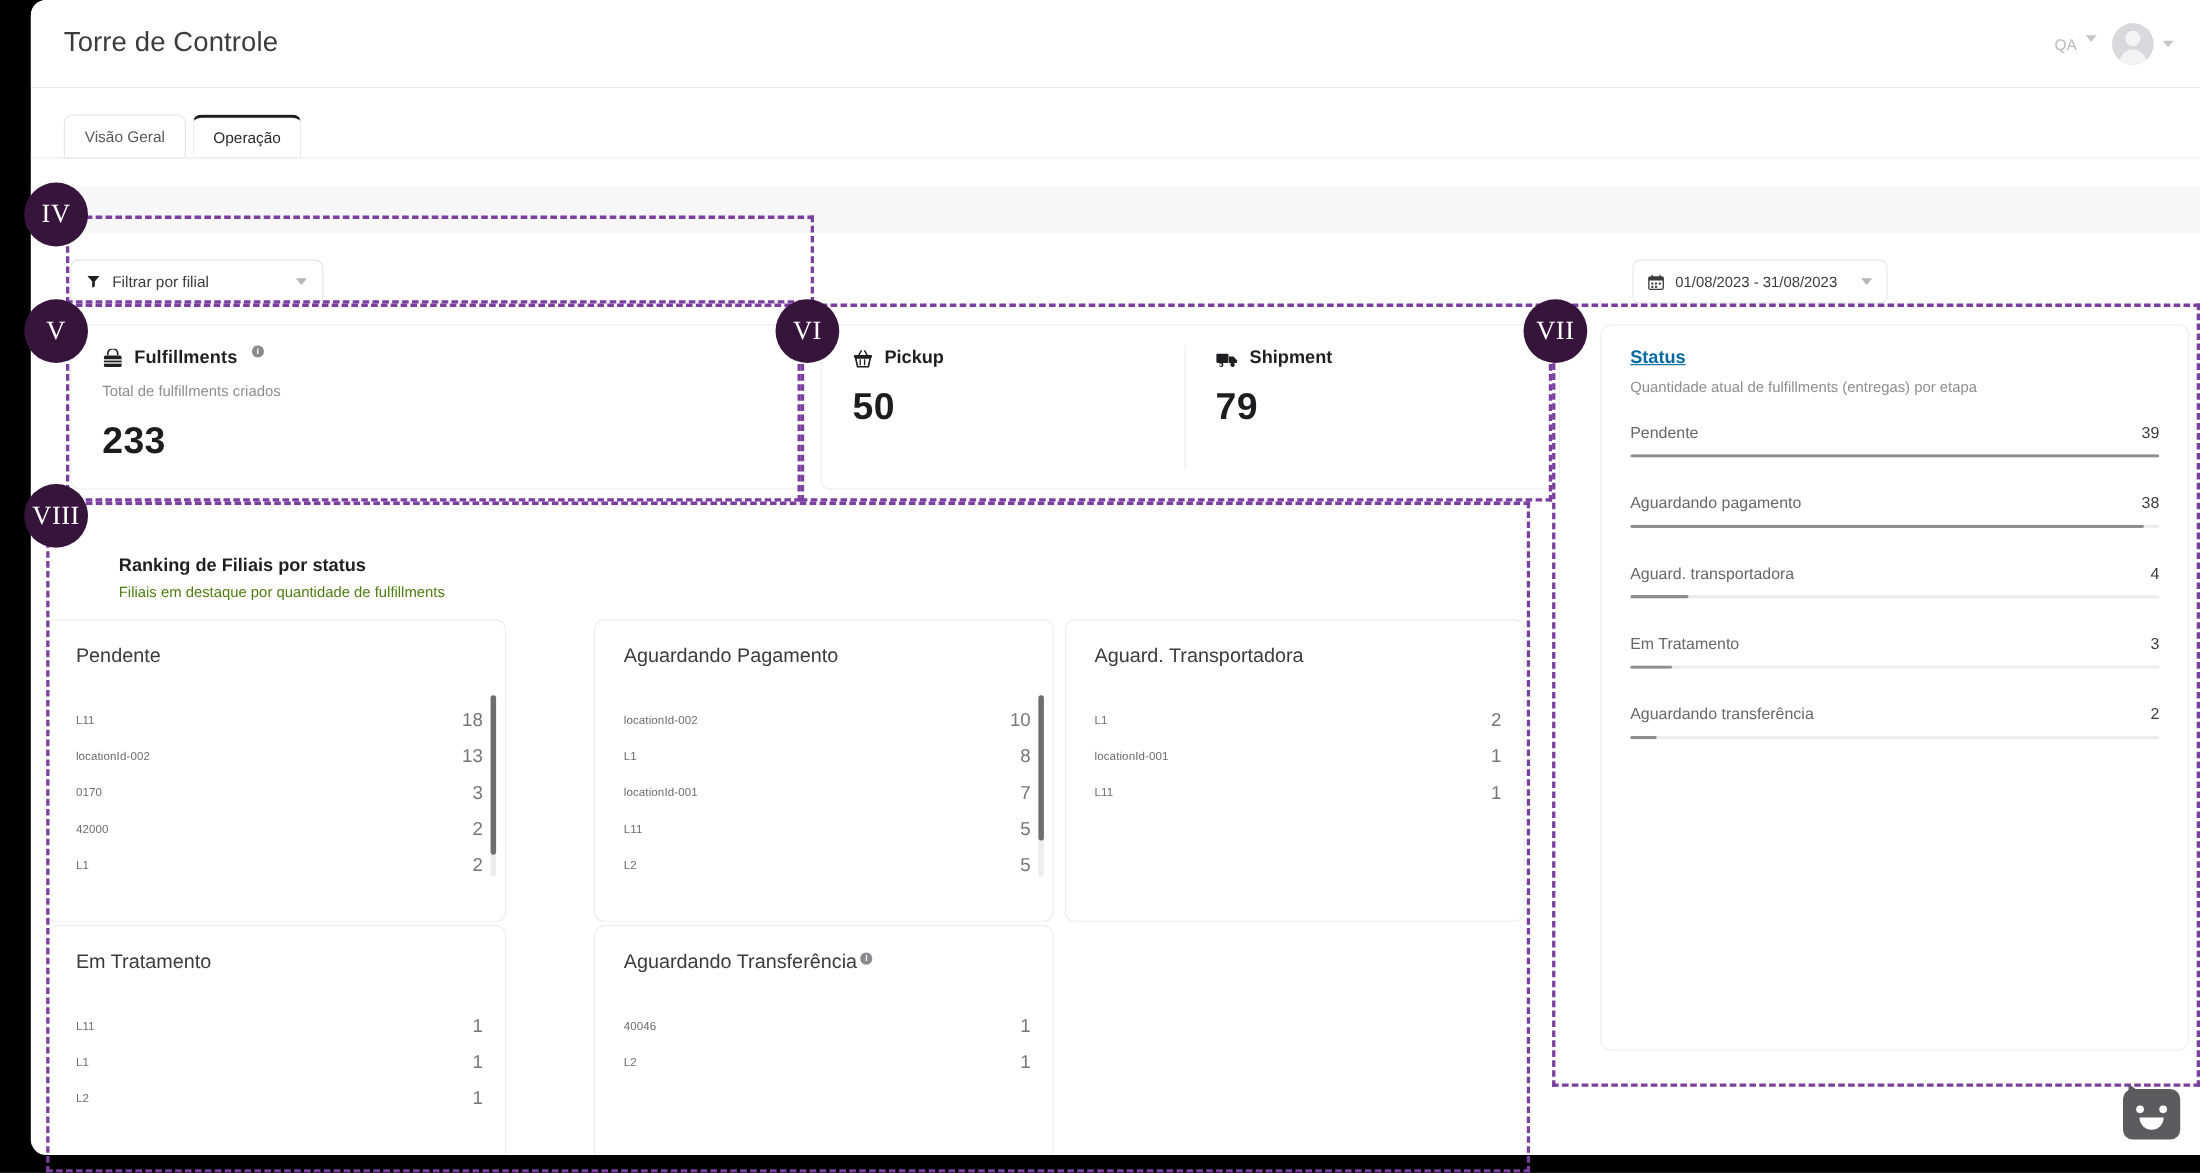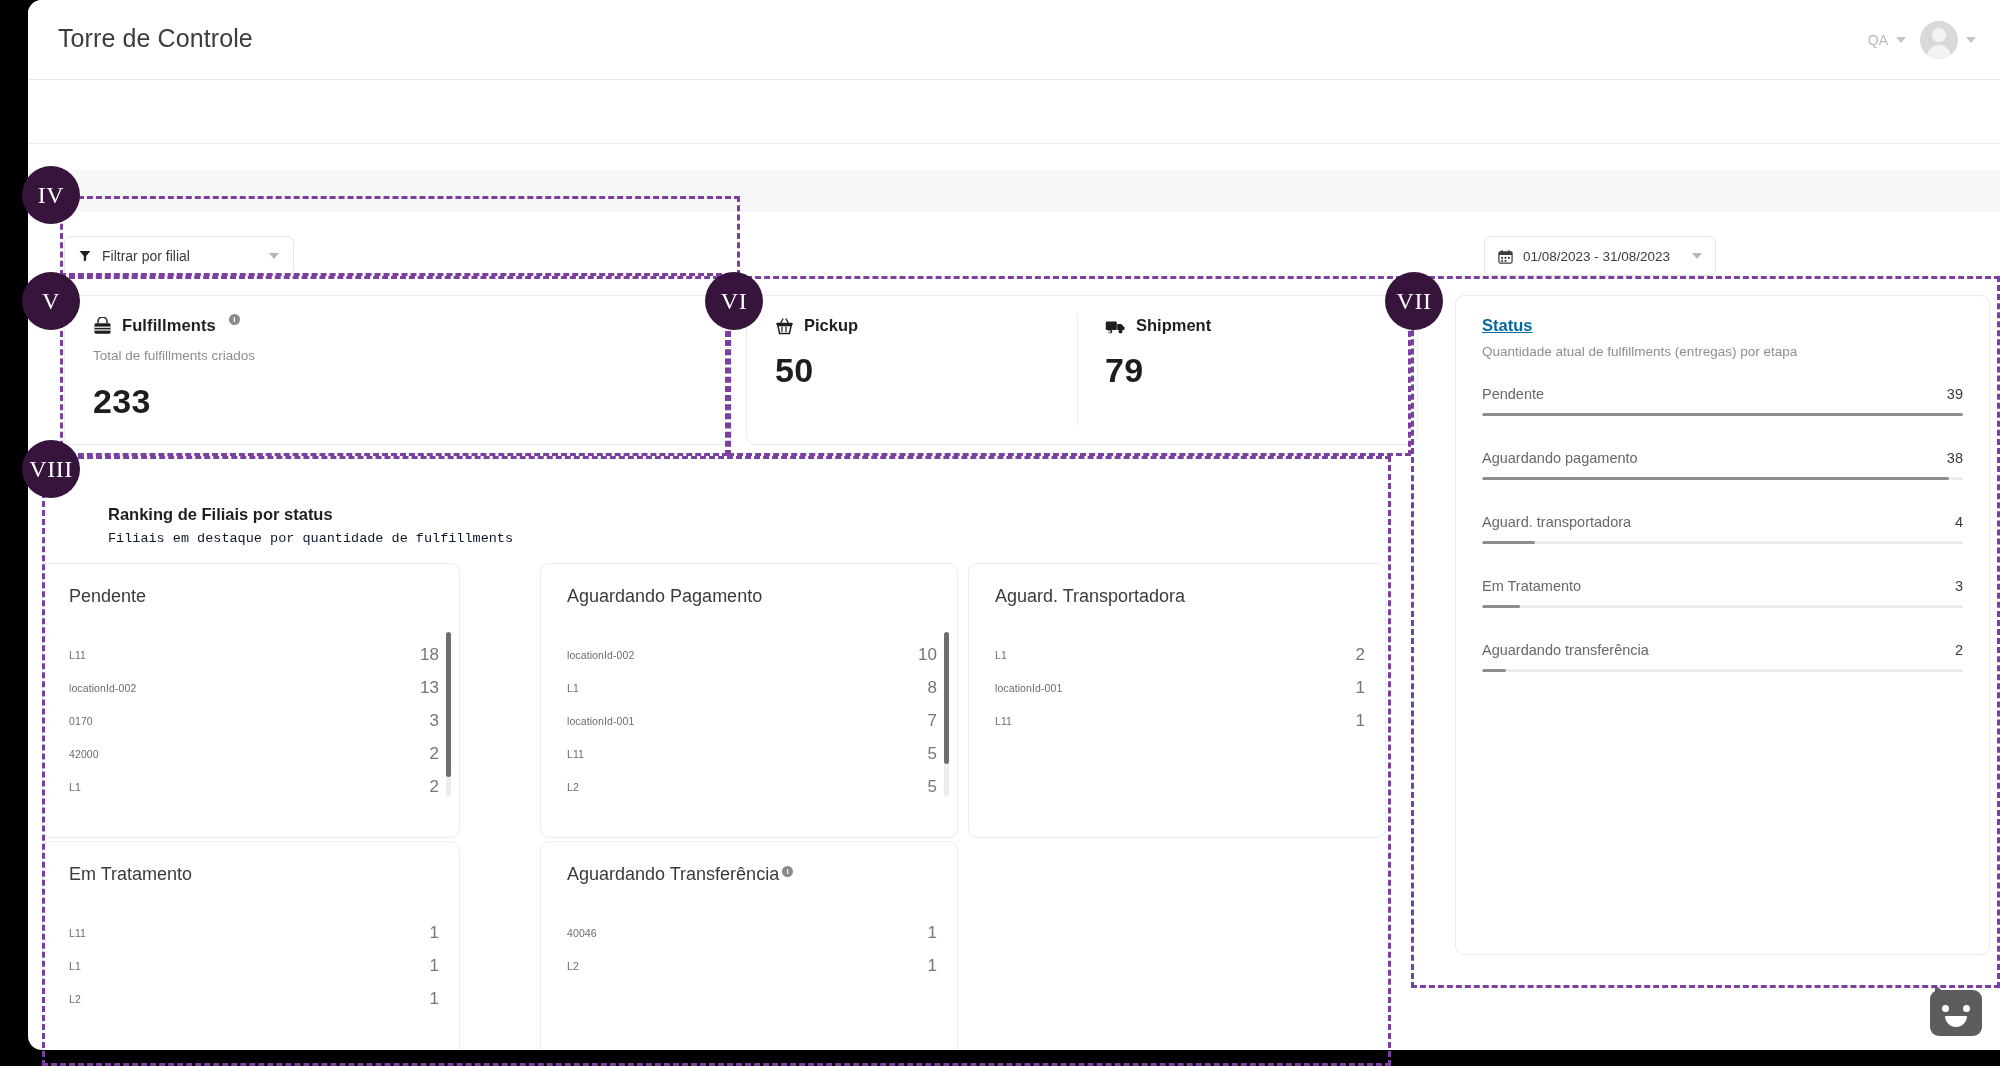--- a/index.html
+++ b/index.html
@@ -29,21 +29,21 @@
     background: #fff; border-bottom: 1px solid #e9e9ea;
   }
   #page-title {
     position: absolute; left: 30px; top: 24px;
     font-size: 25px; color: #3c3c3c; font-weight: 400; letter-spacing: .1px;
   }
   #header-right {
     position: absolute; right: 24px; top: 0; height: 80px;
     display: flex; align-items: center; gap: 14px;
   }
-  .qa-group { display: flex; align-items: center; gap: 8px; }
+  .qa-group { display: flex; align-items: flex-start; gap: 8px; }
   .qa-label { font-size: 14px; color: #b9b9bb; }
   .chev {
     width: 0; height: 0; border-left: 5px solid transparent;
     border-right: 5px solid transparent; border-top: 6px solid #c6c6c8;
   }
   .avatar-group { display: flex; align-items: center; gap: 8px; }
   .avatar {
     width: 38px; height: 38px; border-radius: 50%;
     background: #d9d9db; position: relative; overflow: hidden;
   }
@@ -183,21 +183,21 @@
   }
   .status-fill { height: 3px; background: #8e8e90; border-radius: 2px; }
 
   
   #ranking-title {
     position: absolute; left: 80px; top: 505px;
     font-size: 16.5px; font-weight: 700; color: #1f1f21;
   }
   #ranking-sub {
     position: absolute; left: 80px; top: 531px;
-    font-size: 13.5px; color: #0f172a; font-family: Liberation Mono, monospace;
+    font-size: 13.5px; color: #4d7c0f;
   }
   .rank-card {
     position: absolute; background: #fff;
     border: 1px solid #ededef; border-radius: 9px;
   }
   #rank-0 { left: 14px;  top: 563px; width: 418px; height: 275px; }
   #rank-1 { left: 512px; top: 563px; width: 418px; height: 275px; }
   #rank-2 { left: 940px; top: 563px; width: 418px; height: 275px; }
   #rank-3 { left: 14px;  top: 841px; width: 418px; height: 215px; }
   #rank-4 { left: 512px; top: 841px; width: 418px; height: 215px; }
@@ -296,20 +296,24 @@
           <span class="qa-label">QA</span>
           <span class="chev"></span>
         </div>
         <div class="avatar-group">
           <span class="avatar"></span>
           <span class="chev"></span>
         </div>
       </div>
     </div>
 
+    <div id="tabs">
+      <div class="tab">Visão Geral</div>
+      <div class="tab active">Operação</div>
+    </div>
     <div id="tabs-rule"></div>
 
     <div id="beta-banner">
       <svg class="warn-icon" viewBox="0 0 16 14">
         <path d="M8 1 L15 13 L1 13 Z" fill="none" stroke="#c9c9cb" stroke-width="1.2"></path>
         <rect x="7.4" y="5" width="1.2" height="4" fill="#c9c9cb"></rect>
         <rect x="7.4" y="10" width="1.2" height="1.3" fill="#c9c9cb"></rect>
       </svg>
     </div>
 

